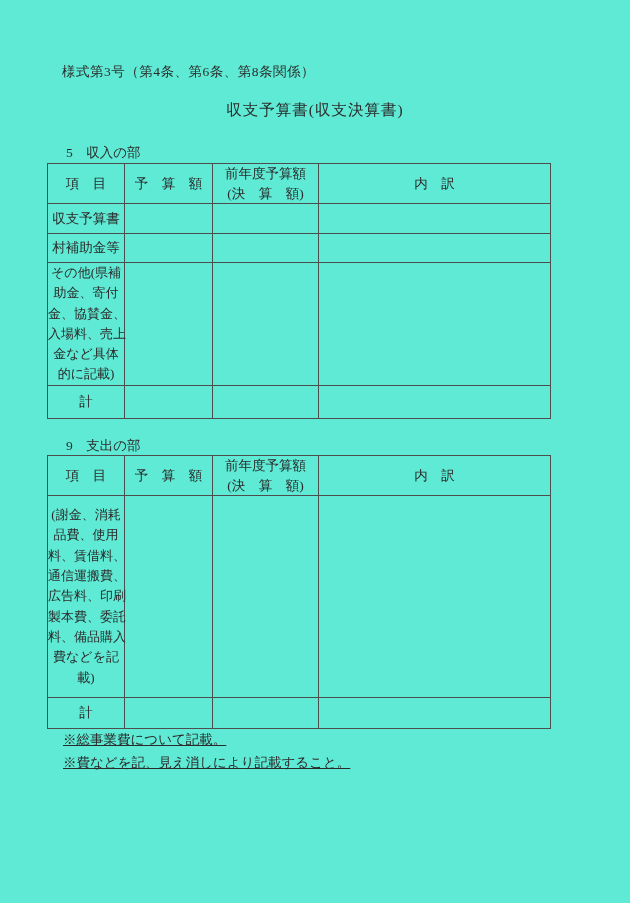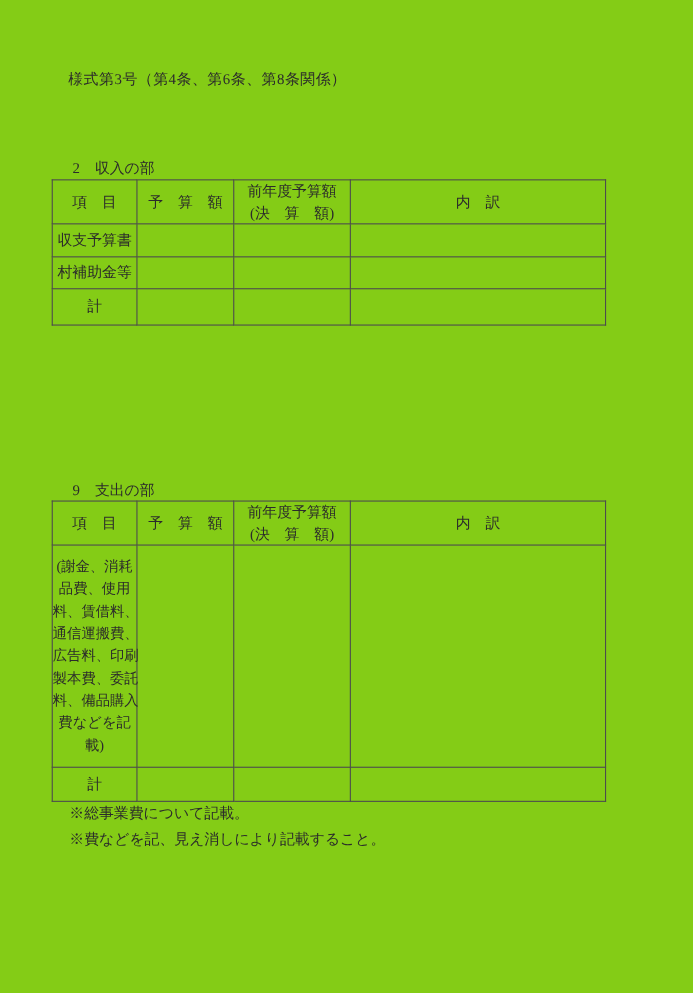--- a/index.html
+++ b/index.html
@@ -3,21 +3,21 @@
 <meta charset="utf-8">
 <style>
   * { margin: 0; padding: 0; box-sizing: border-box; }
   html, body { background: #e8e8e8; }
   body { font-family: "Liberation Serif", "DejaVu Serif", serif; }
 
   .page {
     position: relative;
     width: 630px;
     height: 903px;
-    background: #84cc16;
+    background: #5eead4;
     color: #2b2b2b;
     margin: 0 auto;
     overflow: hidden;
   }
 
   .form-number {
     position: absolute;
     left: 62px;
     top: 63px;
     font-size: 13.5px;
@@ -86,31 +86,33 @@
 
   .notes {
     position: absolute;
     left: 63px;
     top: 728px;
     font-size: 13.5px;
   }
   .note-line {
     line-height: 23.2px;
     white-space: pre;
+    text-decoration: underline;
   }
 </style>
 </head>
 <body>
 
 <div class="page">
 
   <div class="form-number">様式第3号（第4条、第6条、第8条関係）</div>
 
-
-  <div class="section-heading income">2　収入の部</div>
+  <div class="doc-title">収支予算書(収支決算書)</div>
+
+  <div class="section-heading income">5　収入の部</div>
 
   <table class="form-table income-table">
     <colgroup>
       <col style="width:77px">
       <col style="width:88px">
       <col style="width:106px">
       <col style="width:232px">
     </colgroup>
     <tbody>
       <tr class="header-row">
@@ -125,20 +127,31 @@
         <td></td>
         <td></td>
         <td></td>
       </tr>
       <tr class="row-2">
         <td>村補助金等</td>
         <td></td>
         <td></td>
         <td></td>
       </tr>
+      <tr class="row-3">
+        <td class="multiline">その他(県補
+助金、寄付
+金、協賛金、
+入場料、売上
+金など具体
+的に記載)</td>
+        <td></td>
+        <td></td>
+        <td></td>
+      </tr>
       <tr class="row-4">
         <td>計</td>
         <td></td>
         <td></td>
         <td></td>
       </tr>
     </tbody>
   </table>
 
   <div class="section-heading expense">9　支出の部</div>

